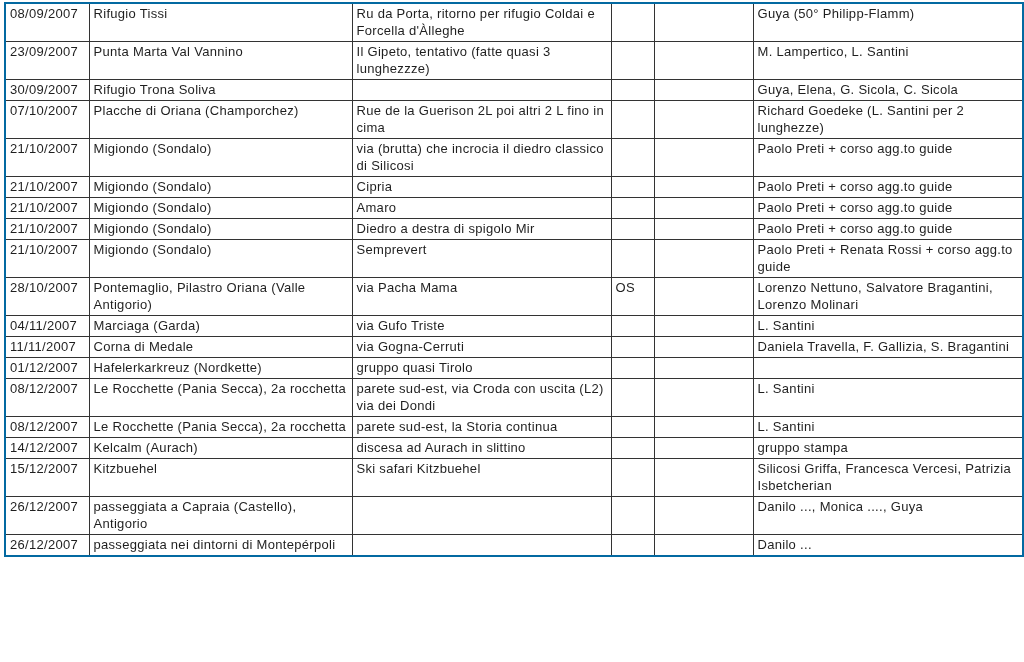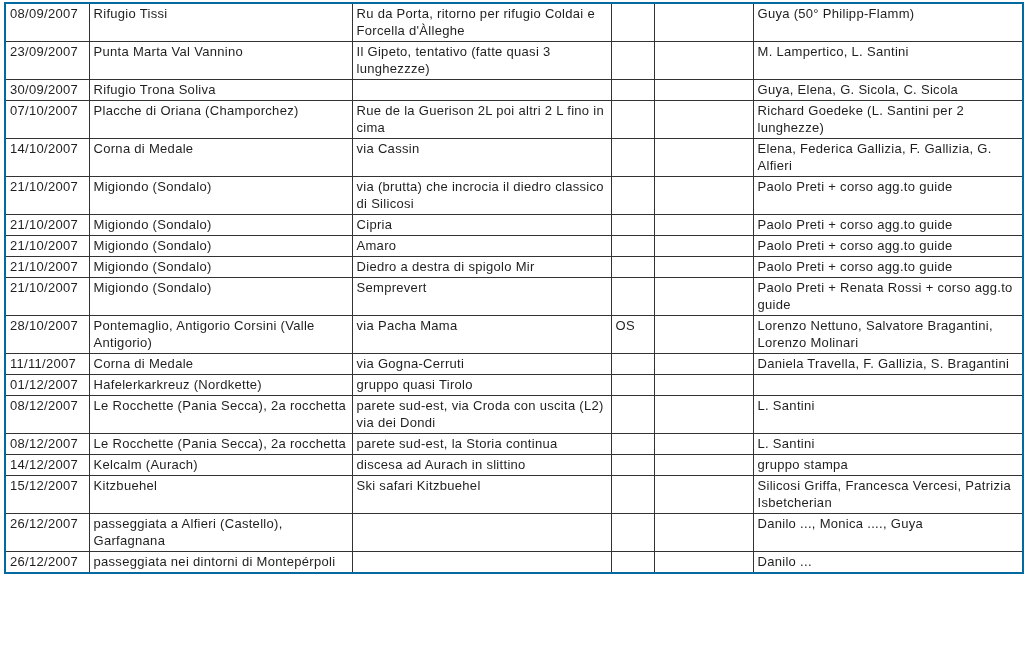--- a/index.html
+++ b/index.html
@@ -80,28 +80,20 @@
         </tr>
         <tr>
           <td>07/10/2007</td>
           <td>Placche di Oriana (Champorchez)</td>
           <td>Rue de la Guerison 2L poi altri 2 L fino in cima</td>
           <td></td>
           <td></td>
           <td>Richard Goedeke (L. Santini per 2 lunghezze)</td>
         </tr>
         <tr>
-          <td>14/10/2007</td>
-          <td>Corna di Medale</td>
-          <td>via Cassin</td>
-          <td></td>
-          <td></td>
-          <td>Elena, Federica Gallizia, F. Gallizia, G. Alfieri</td>
-        </tr>
-        <tr>
           <td>21/10/2007</td>
           <td>Migiondo (Sondalo)</td>
           <td>via (brutta) che incrocia il diedro classico di Silicosi</td>
           <td></td>
           <td></td>
           <td>Paolo Preti + corso agg.to guide</td>
         </tr>
         <tr>
           <td>21/10/2007</td>
           <td>Migiondo (Sondalo)</td>
@@ -129,25 +121,33 @@
         <tr>
           <td>21/10/2007</td>
           <td>Migiondo (Sondalo)</td>
           <td>Semprevert</td>
           <td></td>
           <td></td>
           <td>Paolo Preti + Renata Rossi + corso agg.to guide</td>
         </tr>
         <tr>
           <td>28/10/2007</td>
-          <td>Pontemaglio, Antigorio Corsini (Valle Antigorio)</td>
+          <td>Pontemaglio, Pilastro Oriana (Valle Antigorio)</td>
           <td>via Pacha Mama</td>
           <td>OS</td>
           <td></td>
           <td>Lorenzo Nettuno, Salvatore Bragantini, Lorenzo Molinari</td>
+        </tr>
+        <tr>
+          <td>04/11/2007</td>
+          <td>Marciaga (Garda)</td>
+          <td>via Gufo Triste</td>
+          <td></td>
+          <td></td>
+          <td>L. Santini</td>
         </tr>
         <tr>
           <td>11/11/2007</td>
           <td>Corna di Medale</td>
           <td>via Gogna-Cerruti</td>
           <td></td>
           <td></td>
           <td>Daniela Travella, F. Gallizia, S. Bragantini</td>
         </tr>
         <tr>
@@ -185,21 +185,21 @@
         <tr>
           <td>15/12/2007</td>
           <td>Kitzbuehel</td>
           <td>Ski safari Kitzbuehel</td>
           <td></td>
           <td></td>
           <td>Silicosi Griffa, Francesca Vercesi, Patrizia Isbetcherian</td>
         </tr>
         <tr>
           <td>26/12/2007</td>
-          <td>passeggiata a Alfieri (Castello), Garfagnana</td>
+          <td>passeggiata a Capraia (Castello), Antigorio</td>
           <td></td>
           <td></td>
           <td></td>
           <td>Danilo ..., Monica ...., Guya</td>
         </tr>
         <tr>
           <td>26/12/2007</td>
           <td>passeggiata nei dintorni di Montepérpoli</td>
           <td></td>
           <td></td>

